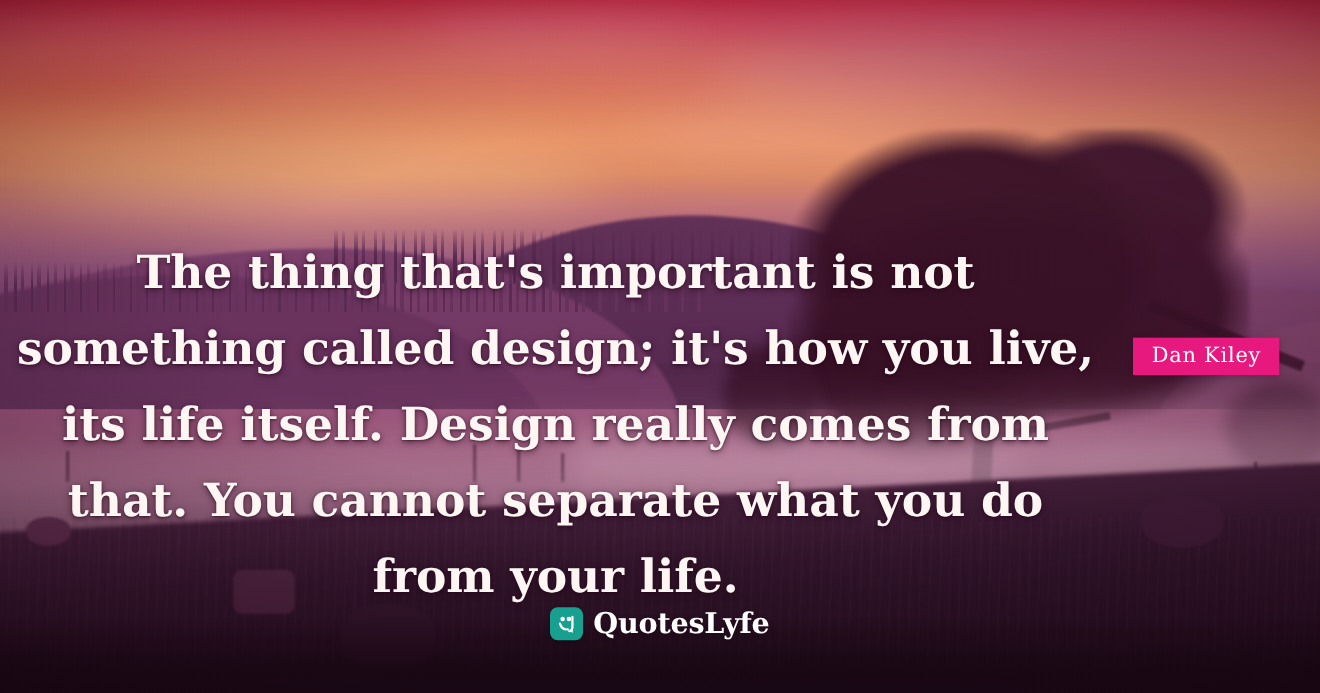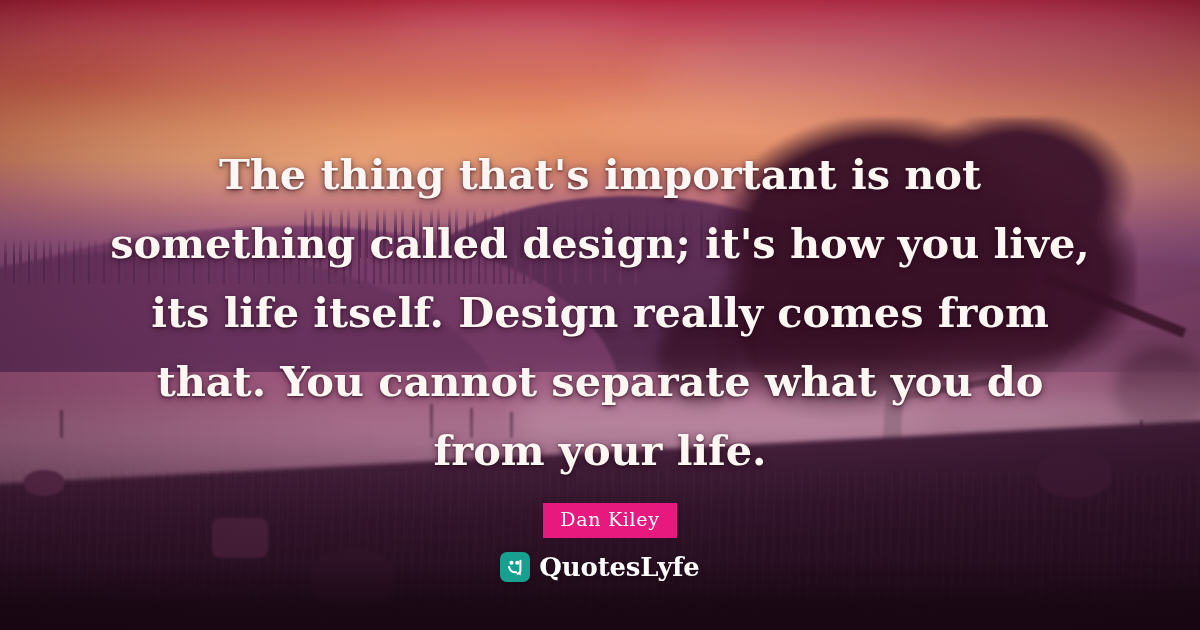--- a/index.html
+++ b/index.html
@@ -244,21 +244,21 @@
   }
   .scrim {
     position:absolute; inset:0;
     background:linear-gradient(180deg, rgba(40,8,28,.08) 0%, rgba(40,8,28,.02) 30%, rgba(30,6,22,.12) 70%, rgba(24,5,18,.34) 100%);
     pointer-events:none;
   }
 
   
   .content {
     position:absolute; inset:0;
-    display:flex; flex-direction:column;
+    display:flex; flex-direction:row;
     align-items:center;
     z-index:5;
   }
 
   .quote {
     width:1010px;
     margin-top:140px;
     text-align:center;
     color:#fdf6f2;
     font-family:"DejaVu Serif", "Liberation Serif", serif;

